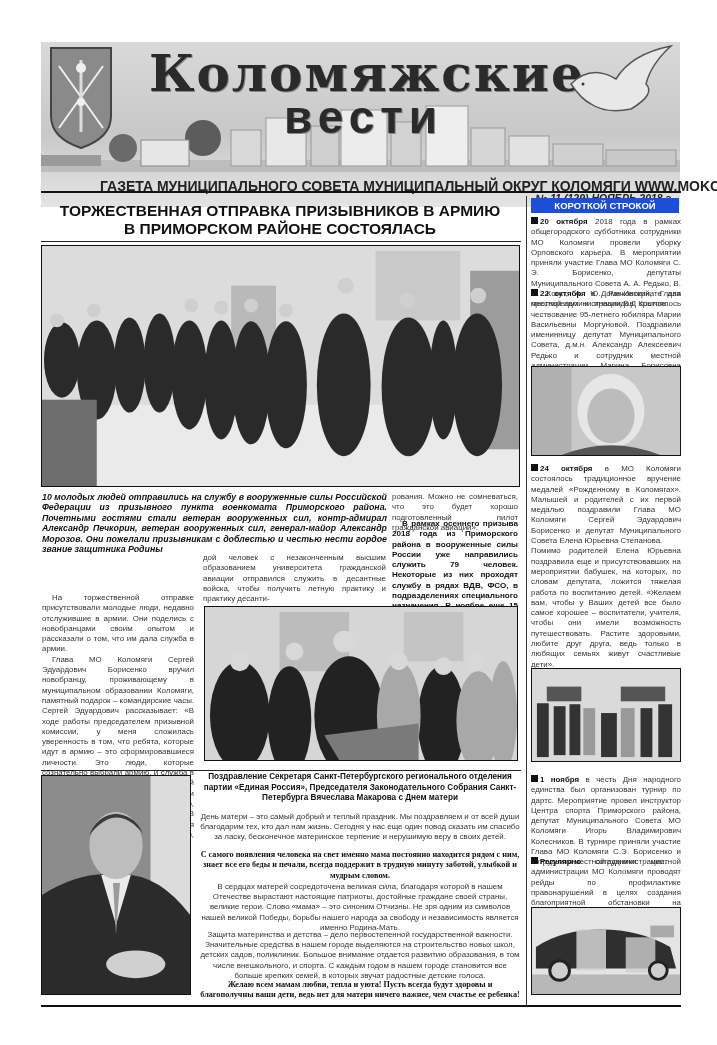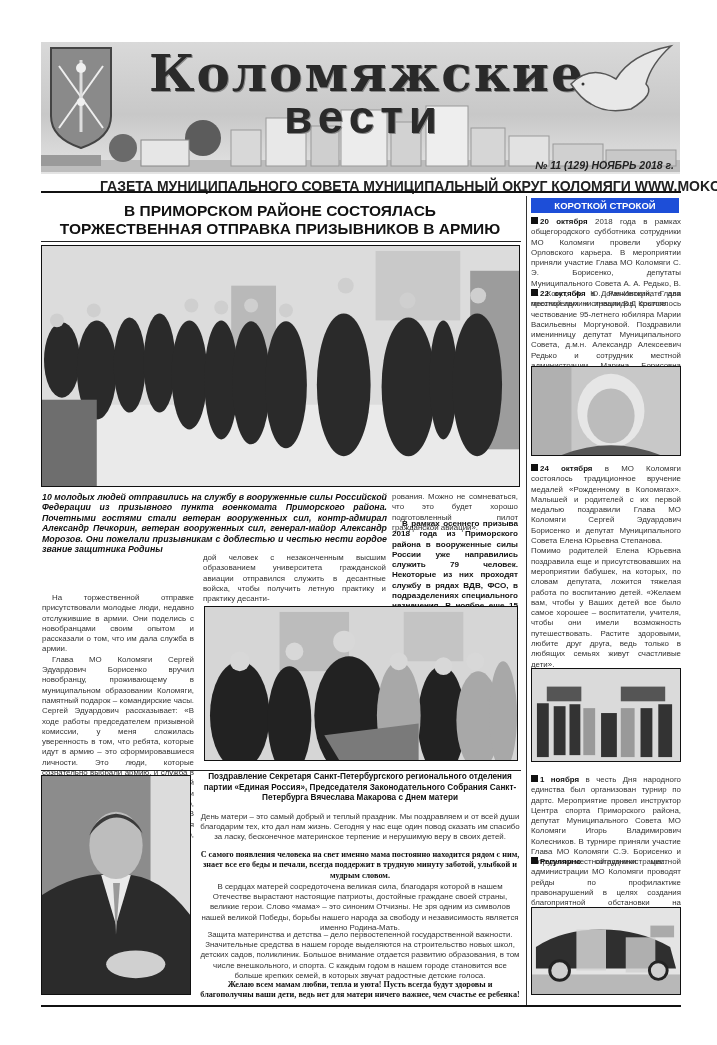--- a/index.html
+++ b/index.html
@@ -1,21 +1,21 @@
 <!DOCTYPE html>
 <html><head>
 <meta charset="utf-8">
 <style>
   * { box-sizing: border-box; margin: 0; padding: 0; }
   html, body { width: 717px; height: 1045px; background: #ffffff; overflow: hidden; }
   body { position: relative; font-family: "Liberation Sans", sans-serif; color: #1a1a1a; }
   .abs { position: absolute; }
 
   
-  .masthead { left: 41px; top: 42px; width: 639px; height: 132px;
+  .masthead { left: 41px; top: 42px; width: 639px; height: 165px;
     background: linear-gradient(180deg, #d9d9d9 0%, #c8c8c8 55%, #e4e4e4 100%); overflow: hidden; }
   .crest { left: 8px; top: 4px; width: 64px; height: 104px; }
   .title1 { left: 108px; top: 2px; font-family: "DejaVu Serif", serif; font-weight: bold; font-size: 50px;
     letter-spacing: 2px; color: #2a2a2a; text-shadow: 1px 1px 0 #888; }
   .title2 { left: 243px; top: 48px; font-family: Liberation Sans, sans-serif; font-weight: bold; font-size: 46px;
     letter-spacing: 6px; color: #2a2a2a; text-shadow: 1px 1px 0 #888; }
   .dove { left: 520px; top: 2px; width: 120px; height: 80px; }
   .city { left: 0; top: 58px; width: 639px; height: 72px; }
   .issue { right: 6px; bottom: 3px; font-size: 10.5px; font-weight: bold; font-style: italic; color: #222; }
   .subline { left: 100px; top: 178px; width: 580px; font-size: 14px; font-weight: bold; color: #222; white-space: nowrap; }
@@ -91,22 +91,22 @@
   <div class="abs issue">№ 11 (129) НОЯБРЬ 2018 г.</div>
 </div>
 <div class="abs subline">
   <span>ГАЗЕТА МУНИЦИПАЛЬНОГО СОВЕТА МУНИЦИПАЛЬНЫЙ ОКРУГ КОЛОМЯГИ WWW.MOKOLOMYAGI.RU</span>
   <span class="vk">http://vk.com/mokolomjagi</span>
   <span class="logo"></span>
 </div>
 <div class="abs rule-top"></div>
 
 <div class="abs headline">
+  <div>ТОРЖЕСТВЕННАЯ ОТПРАВКА ПРИЗЫВНИКОВ В АРМИЮ</div>
   <div>В ПРИМОРСКОМ РАЙОНЕ СОСТОЯЛАСЬ</div>
-  <div>ТОРЖЕСТВЕННАЯ ОТПРАВКА ПРИЗЫВНИКОВ В АРМИЮ</div>
 </div>
 <div class="abs hl-rule"></div>
 
 <div class="abs photo" style="left:41px; top:245px; width:479px; height:242px;">
   <svg viewBox="0 0 479 242" preserveAspectRatio="none">
     <rect width="479" height="242" fill="#dcdcdc"></rect>
     <rect x="0" y="160" width="479" height="82" fill="#eaeaea"></rect>
     <rect x="190" y="40" width="45" height="90" fill="#b9b9b9"></rect>
     <rect x="335" y="5" width="85" height="70" fill="#c9c9c9"></rect>
     <rect x="430" y="25" width="49" height="180" fill="#9c9c9c"></rect>

